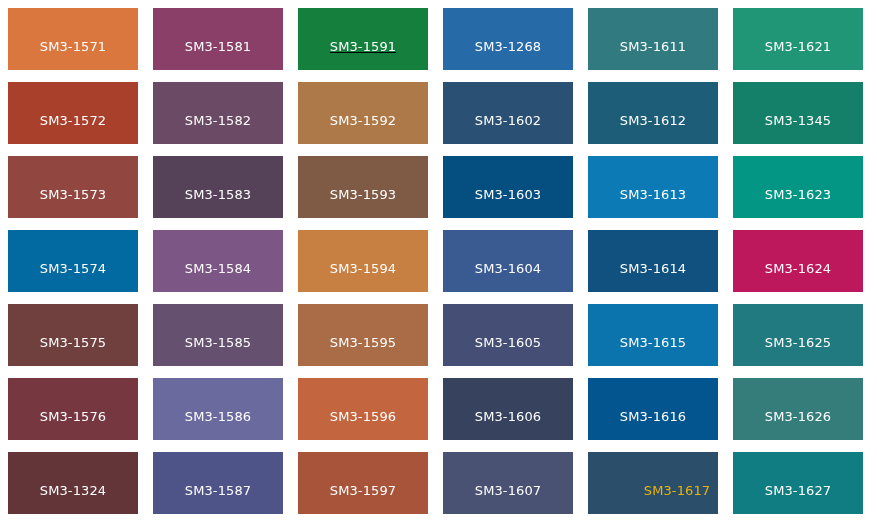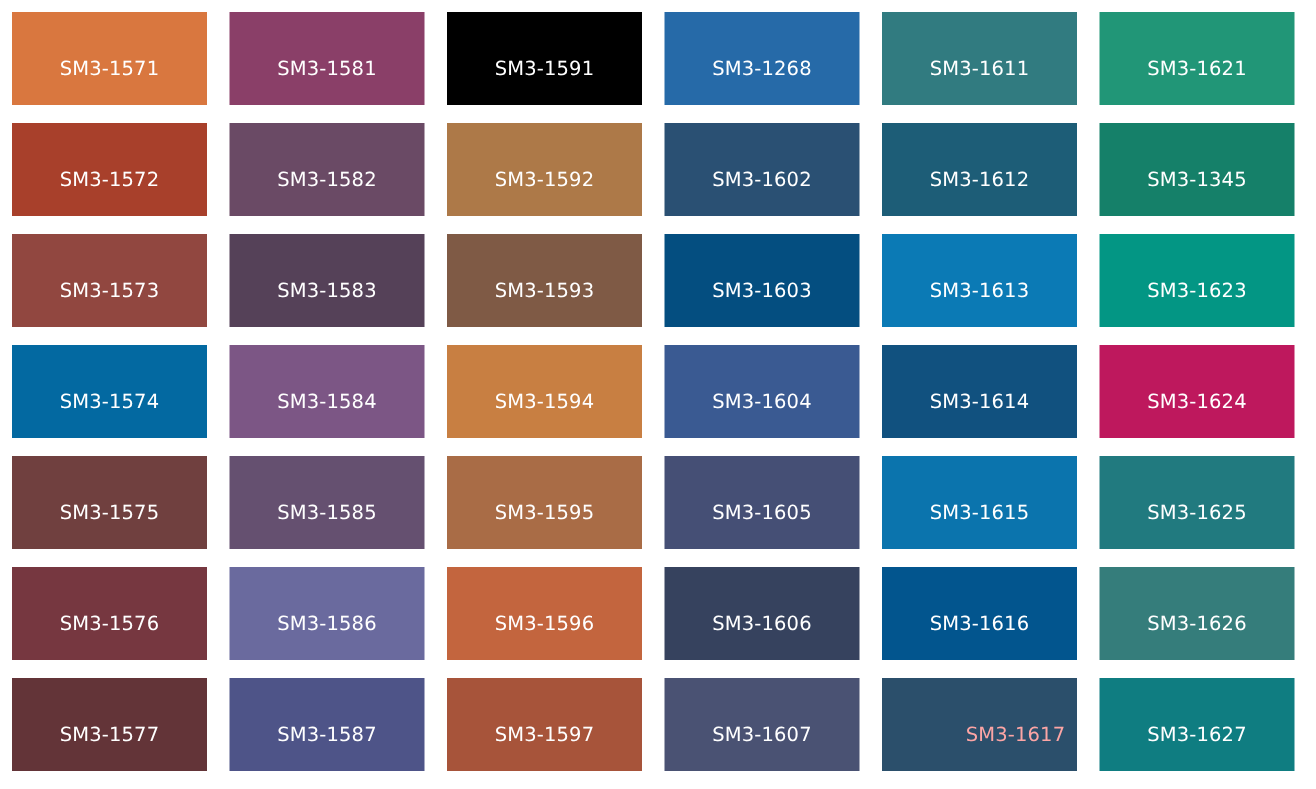--- a/index.html
+++ b/index.html
@@ -57,21 +57,21 @@
 </head>
 <body>
 
 <div id="swatch-grid" style="background: rgb(255, 255, 255);">
     <div class="swatch" style="background: rgb(217, 119, 63);">
       <span class="swatch-label" style="color: rgb(255, 255, 255);">SM3-1571</span>
     </div>
     <div class="swatch" style="background: rgb(138, 63, 104);">
       <span class="swatch-label" style="color: rgb(255, 255, 255);">SM3-1581</span>
     </div>
-    <div class="swatch" style="background: #000000; text-decoration: underline;">
+    <div class="swatch" style="background: #15803d; text-decoration: underline;">
       <span class="swatch-label" style="color: rgb(255, 255, 255);">SM3-1591</span>
     </div>
     <div class="swatch" style="background: rgb(38, 106, 168);">
       <span class="swatch-label" style="color: rgb(255, 255, 255);">SM3-1268</span>
     </div>
     <div class="swatch" style="background: rgb(49, 123, 128);">
       <span class="swatch-label" style="color: rgb(255, 255, 255);">SM3-1611</span>
     </div>
     <div class="swatch" style="background: rgb(33, 150, 119);">
       <span class="swatch-label" style="color: rgb(255, 255, 255);">SM3-1621</span>
@@ -160,30 +160,30 @@
     <div class="swatch" style="background: rgb(54, 66, 94);">
       <span class="swatch-label" style="color: rgb(255, 255, 255);">SM3-1606</span>
     </div>
     <div class="swatch" style="background: rgb(2, 85, 142);">
       <span class="swatch-label" style="color: rgb(255, 255, 255);">SM3-1616</span>
     </div>
     <div class="swatch" style="background: rgb(53, 125, 123);">
       <span class="swatch-label" style="color: rgb(255, 255, 255);">SM3-1626</span>
     </div>
     <div class="swatch" style="background: rgb(99, 52, 56);">
-      <span class="swatch-label" style="color: rgb(255, 255, 255);">SM3-1577</span>
+      <span class="swatch-label" style="color: rgb(255, 255, 255);">SM3-1324</span>
     </div>
     <div class="swatch" style="background: rgb(78, 84, 136);">
       <span class="swatch-label" style="color: rgb(255, 255, 255);">SM3-1587</span>
     </div>
     <div class="swatch" style="background: rgb(167, 84, 58);">
       <span class="swatch-label" style="color: rgb(255, 255, 255);">SM3-1597</span>
     </div>
     <div class="swatch" style="background: rgb(74, 82, 115);">
       <span class="swatch-label" style="color: rgb(255, 255, 255);">SM3-1607</span>
     </div>
     <div class="swatch" style="background: rgb(43, 79, 107);">
-      <span class="swatch-label" style="color: #fca5a5; padding-left: 48px;">SM3-1617</span>
+      <span class="swatch-label" style="color: #eab308; padding-left: 48px;">SM3-1617</span>
     </div>
     <div class="swatch" style="background: rgb(15, 125, 129);">
       <span class="swatch-label" style="color: rgb(255, 255, 255);">SM3-1627</span>
     </div>
   </div>
 
 </body></html>

